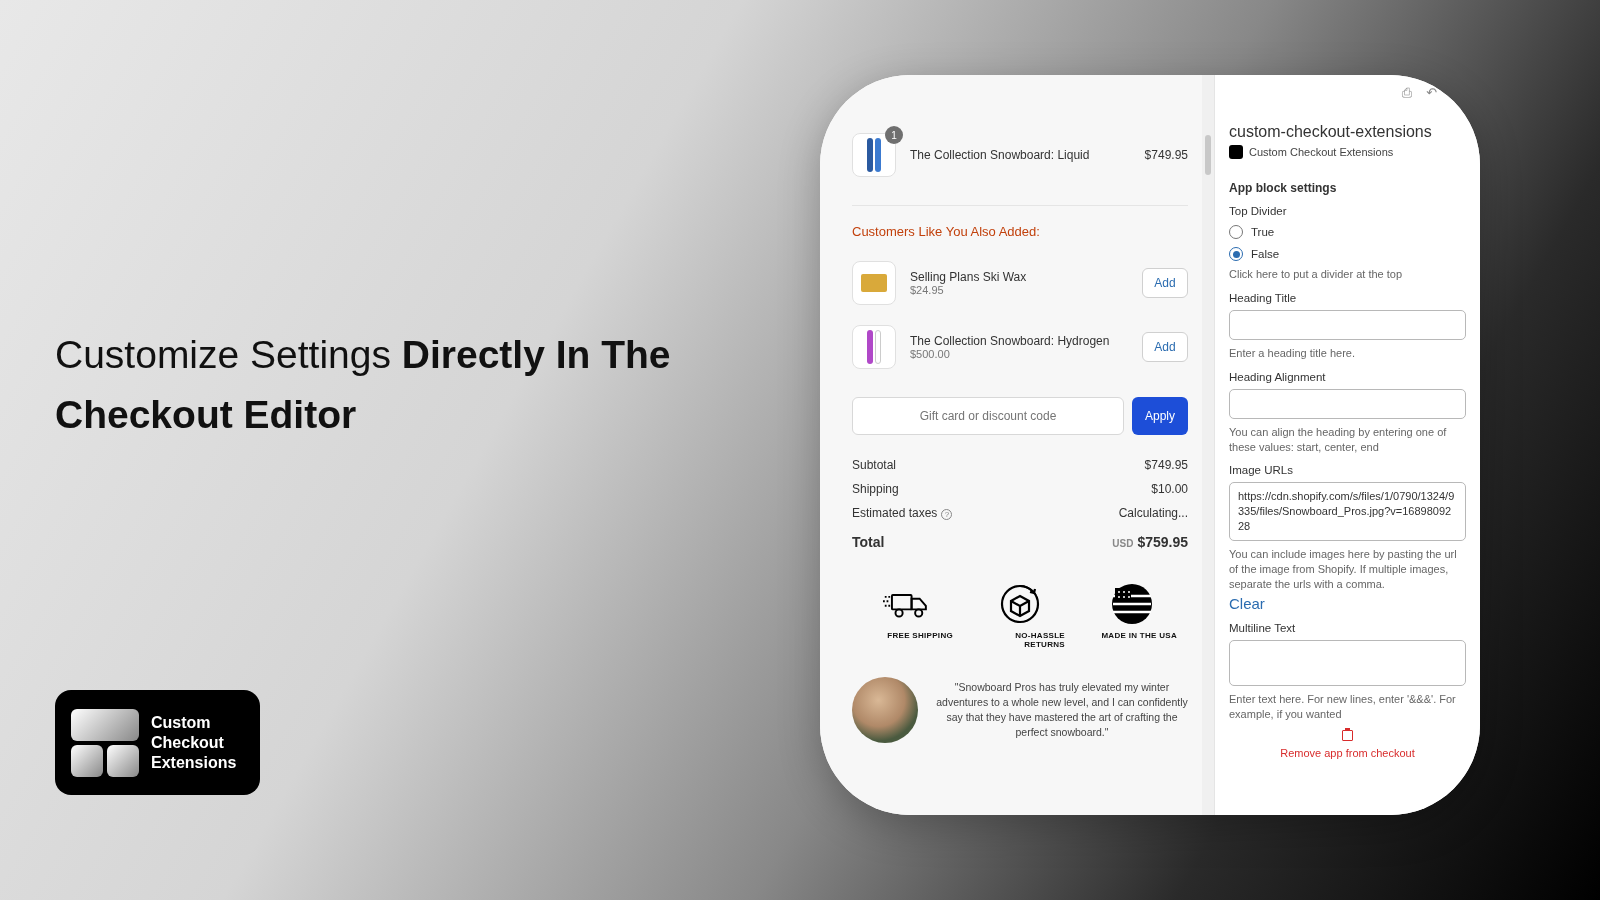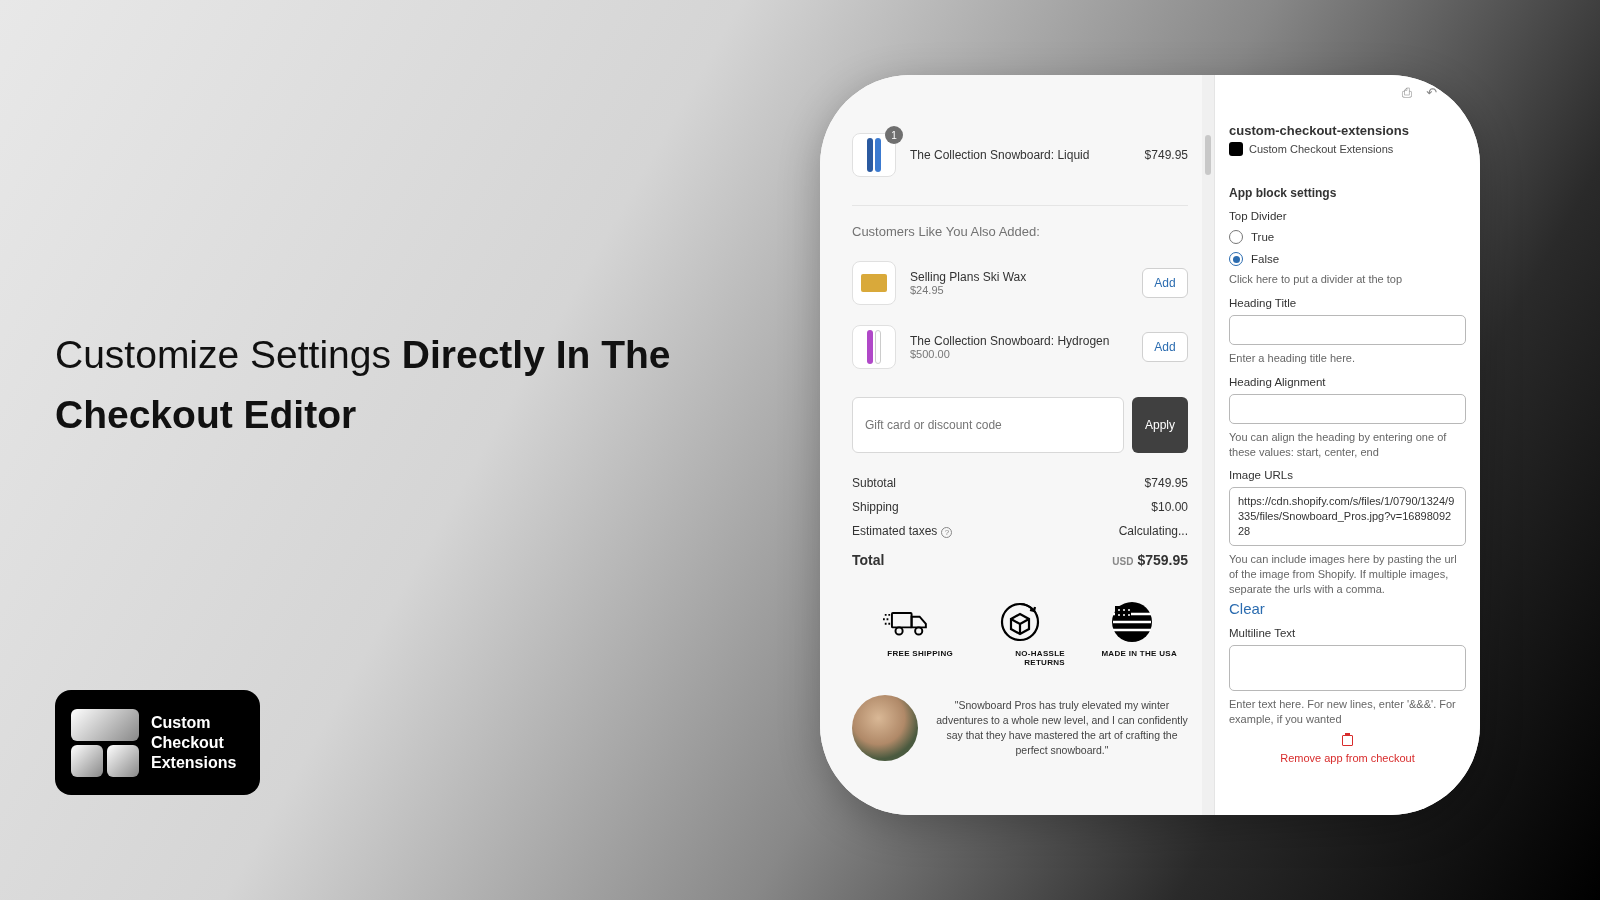--- a/index.html
+++ b/index.html
@@ -115,50 +115,51 @@
   color: #fff;
   font-size: 10px;
   display: flex;
   align-items: center;
   justify-content: center;
 }
 .li-name { flex: 1; font-size: 12px; color: #333; }
 .li-meta { font-size: 11px; color: #777; }
 .li-price { font-size: 12px; color: #333; }
 .divider { border-top: 1px solid #e5e5e5; margin: 18px 0; }
-.sec-title { font-size: 13px; color: #737373; margin-bottom: 12px; }
+.sec-title { font-size: 13px; color: #c2410c; margin-bottom: 12px; }
 .add-btn {
   width: 46px; height: 30px;
   border: 1px solid #d0d0d0;
   border-radius: 6px;
   background: #fff;
   color: #2b6cb0;
   font-size: 12px;
   display: flex;
   align-items: center;
   justify-content: center;
 }
 .discount-row {
   display: flex;
   gap: 8px;
   margin-top: 18px;
 }
 .discount-input {
   flex: 1;
-  height: 56px;
+  height: 38px;
   border: 1px solid #d8d8d8;
   border-radius: 6px;
   padding: 0 12px;
   font-size: 12px;
   color: #888;
   background: #fff;
+  text-align: center;
 }
 .apply-btn {
   width: 56px;
-  background: #404040;
+  background: #1d4ed8;
   color: #fff;
   border-radius: 6px;
   font-size: 12px;
   display: flex;
   align-items: center;
   justify-content: center;
 }
 .totals { margin-top: 18px; font-size: 12px; }
 .trow { display: flex; justify-content: space-between; padding: 5px 0; color: #333; }
 .trow.total { font-weight: 600; font-size: 14px; margin-top: 4px; }
@@ -208,29 +209,29 @@
   position: relative;
 }
 .top-icons {
   position: absolute;
   top: 10px; right: 18px;
   display: flex;
   gap: 14px;
   color: #888;
   font-size: 13px;
 }
-.ext-name { font-weight: 700; font-size: 13px; margin-top: 36px; }
+.ext-name { font-weight: 400; font-size: 16px; margin-top: 36px; }
 .ext-sub { display: flex; align-items: center; gap: 6px; margin-top: 4px; font-size: 11px; color: #444; }
 .mini-logo {
   width: 14px; height: 14px;
   background: #000;
   border-radius: 3px;
   display: inline-block;
 }
-.sec-h { font-weight: 600; margin-top: 30px; font-size: 12px; }
+.sec-h { font-weight: 600; margin-top: 22px; font-size: 12px; }
 .field-label { margin-top: 10px; font-size: 11.5px; color: #333; }
 .radio-row { display: flex; align-items: center; gap: 8px; margin-top: 8px; }
 .radio {
   width: 14px; height: 14px;
   border: 1.5px solid #777;
   border-radius: 50%;
   position: relative;
 }
 .radio.selected { border-color: #2b6cb0; }
 .radio.selected::after {

